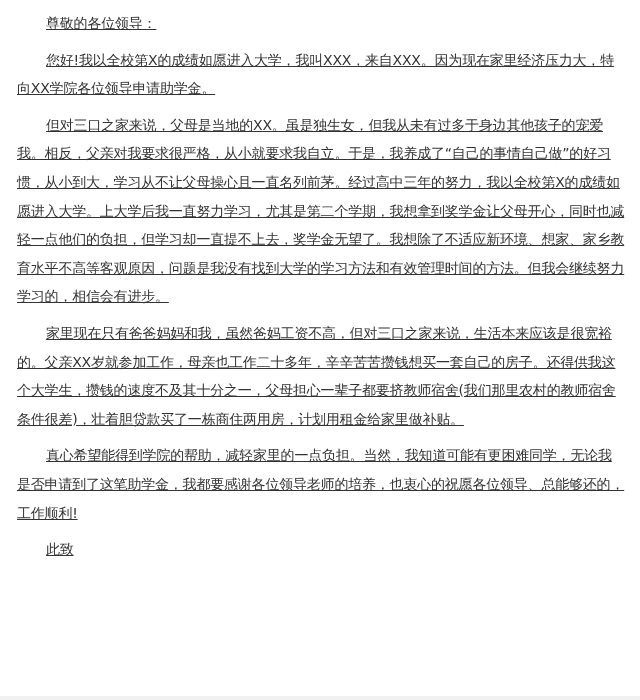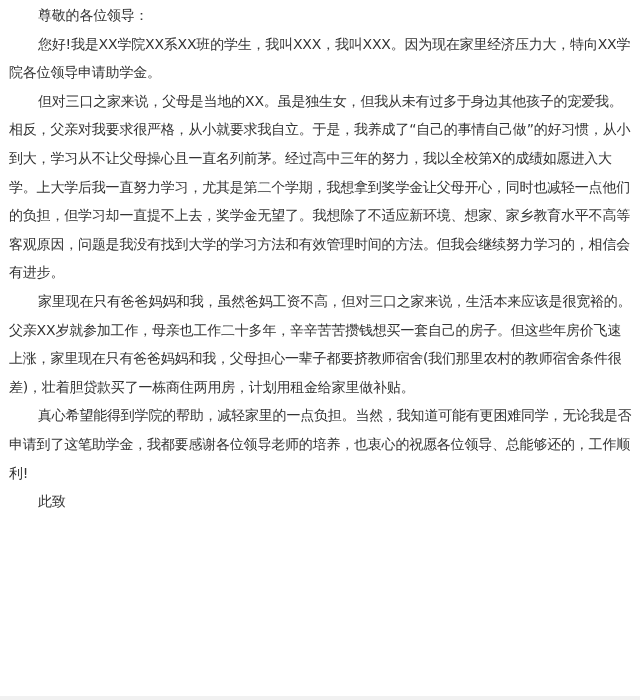--- a/index.html
+++ b/index.html
@@ -2,28 +2,28 @@
 <html><head>
 <meta charset="utf-8">
 <style>
   html, body { margin: 0; padding: 0; background: #ffffff; }
   body { width: 640px; height: 700px; overflow: hidden; position: relative; }
   .doc {
     position: absolute; left: 9px; top: 1px; width: 624px;
     font-family: "DejaVu Sans", "Liberation Sans", sans-serif;
     font-size: 14px; color: #333333; line-height: 28.6px;
   }
-  .doc p { margin: 0; text-indent: 29px; word-break: break-all; letter-spacing: -0.2px; }
+  .doc p { margin: 8px; text-indent: 29px; word-break: break-all; letter-spacing: -0.2px; text-decoration: underline; }
   .footer-bar { position: absolute; left: 0; bottom: 0; width: 640px; height: 4px; background: #f1f1f1; }
 </style>
 </head>
 <body>
 
 <div class="doc">
   <p>尊敬的各位领导：</p>
-  <p>您好!我是XX学院XX系XX班的学生，我叫XXX，我叫XXX。因为现在家里经济压力大，特向XX学院各位领导申请助学金。</p>
+  <p>您好!我以全校第X的成绩如愿进入大学，我叫XXX，来自XXX。因为现在家里经济压力大，特向XX学院各位领导申请助学金。</p>
   <p>但对三口之家来说，父母是当地的XX。虽是独生女，但我从未有过多于身边其他孩子的宠爱我。相反，父亲对我要求很严格，从小就要求我自立。于是，我养成了“自己的事情自己做”的好习惯，从小到大，学习从不让父母操心且一直名列前茅。经过高中三年的努力，我以全校第X的成绩如愿进入大学。上大学后我一直努力学习，尤其是第二个学期，我想拿到奖学金让父母开心，同时也减轻一点他们的负担，但学习却一直提不上去，奖学金无望了。我想除了不适应新环境、想家、家乡教育水平不高等客观原因，问题是我没有找到大学的学习方法和有效管理时间的方法。但我会继续努力学习的，相信会有进步。</p>
-  <p>家里现在只有爸爸妈妈和我，虽然爸妈工资不高，但对三口之家来说，生活本来应该是很宽裕的。父亲XX岁就参加工作，母亲也工作二十多年，辛辛苦苦攒钱想买一套自己的房子。但这些年房价飞速上涨，家里现在只有爸爸妈妈和我，父母担心一辈子都要挤教师宿舍(我们那里农村的教师宿舍条件很差)，壮着胆贷款买了一栋商住两用房，计划用租金给家里做补贴。</p>
+  <p>家里现在只有爸爸妈妈和我，虽然爸妈工资不高，但对三口之家来说，生活本来应该是很宽裕的。父亲XX岁就参加工作，母亲也工作二十多年，辛辛苦苦攒钱想买一套自己的房子。还得供我这个大学生，攒钱的速度不及其十分之一，父母担心一辈子都要挤教师宿舍(我们那里农村的教师宿舍条件很差)，壮着胆贷款买了一栋商住两用房，计划用租金给家里做补贴。</p>
   <p>真心希望能得到学院的帮助，减轻家里的一点负担。当然，我知道可能有更困难同学，无论我是否申请到了这笔助学金，我都要感谢各位领导老师的培养，也衷心的祝愿各位领导、总能够还的，工作顺利!</p>
   <p>此致</p>
 
 </div>
 <div class="footer-bar"></div>
 
 </body></html>

